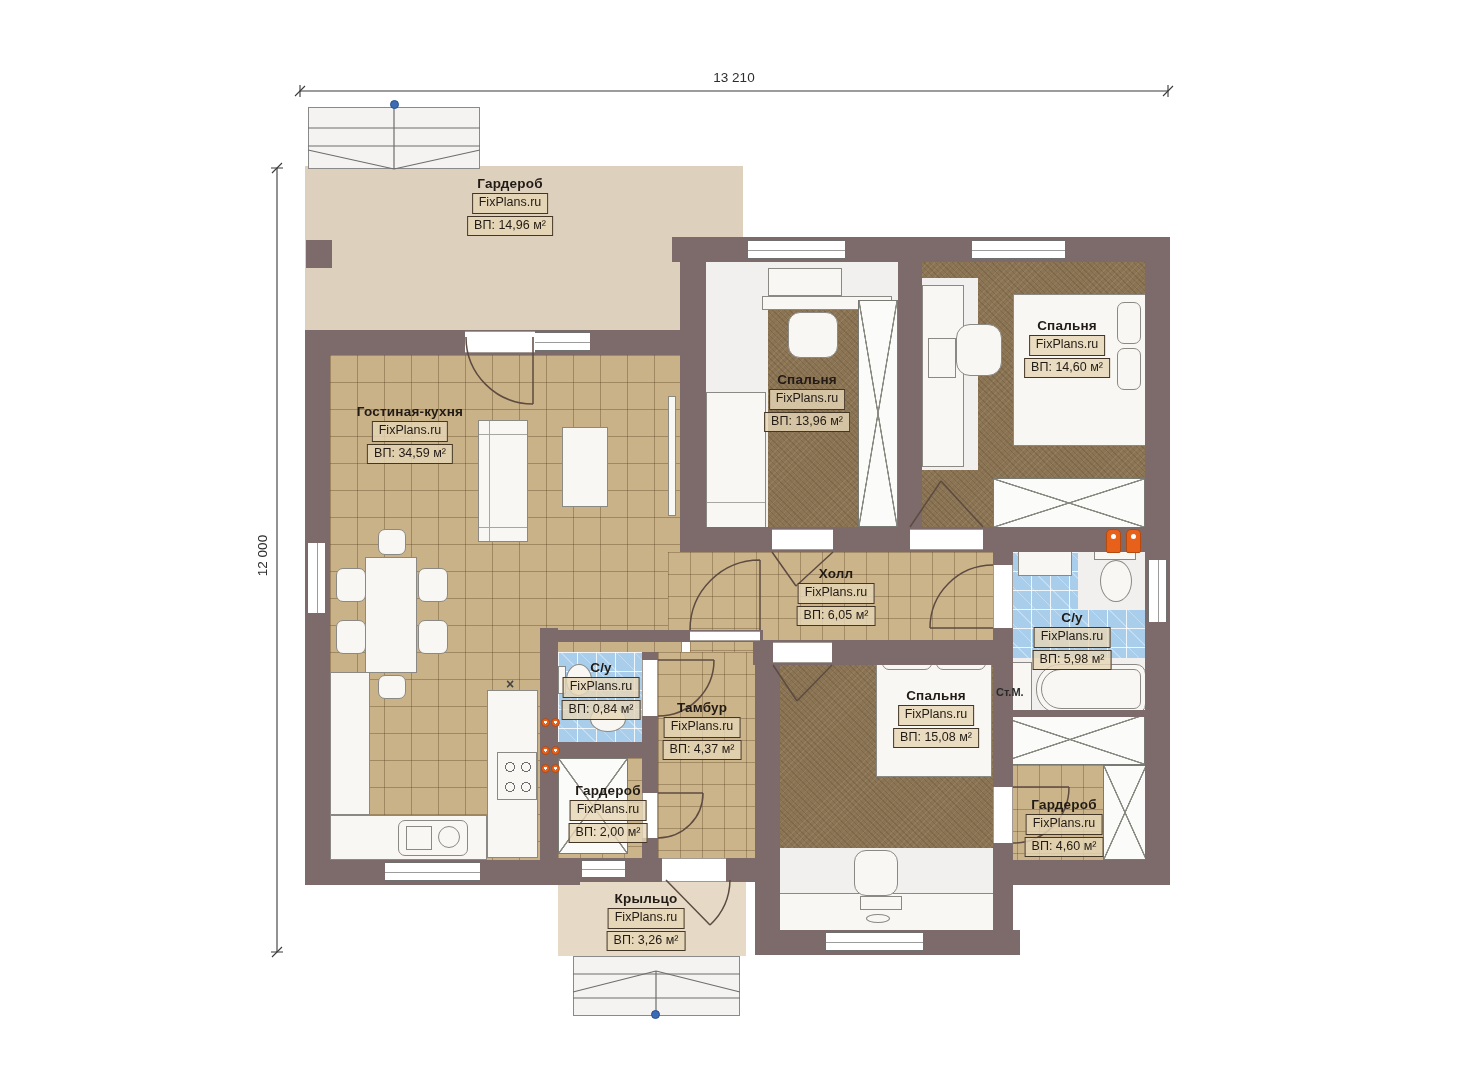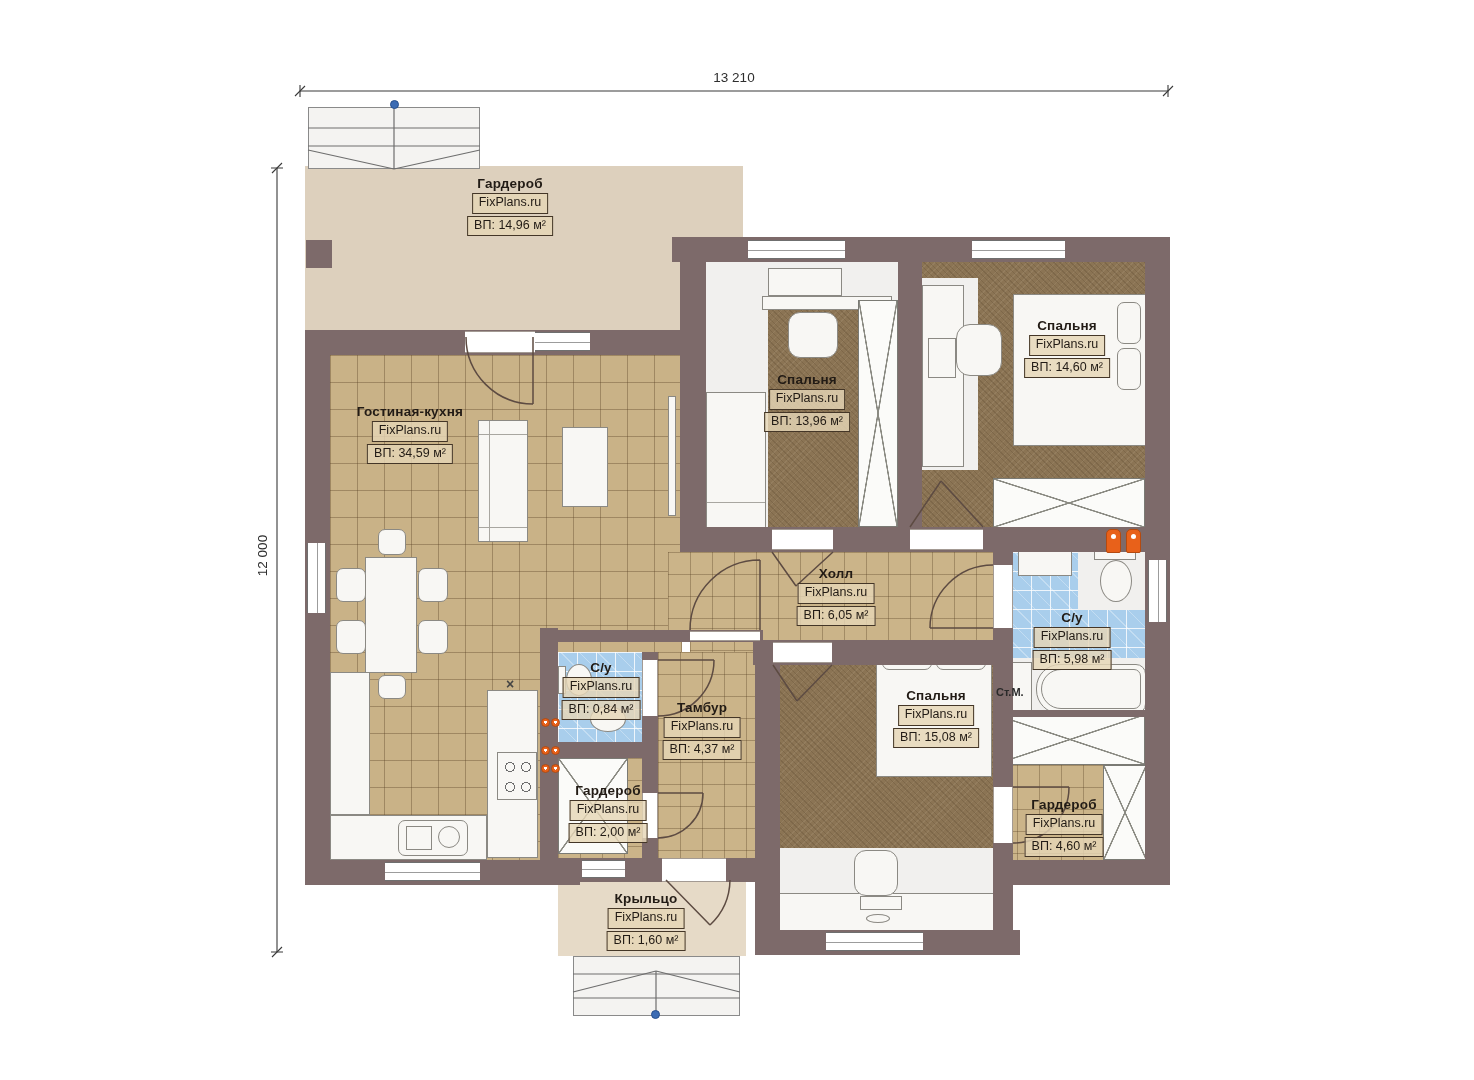--- a/index.html
+++ b/index.html
@@ -315,16 +315,16 @@
     <div class="bx">ВП: 15,08 м²</div>
   </div>
   <div class="rlabel" style="left:1064px;top:797px;">
     <div class="t">Гардероб</div>
     <div class="bx">FixPlans.ru</div>
     <div class="bx">ВП: 4,60 м²</div>
   </div>
   <div class="rlabel" style="left:646px;top:891px;">
     <div class="t">Крыльцо</div>
     <div class="bx">FixPlans.ru</div>
-    <div class="bx">ВП: 1,60 м²</div>
+    <div class="bx">ВП: 3,26 м²</div>
   </div>
 
 </div>
 
 </body></html>

